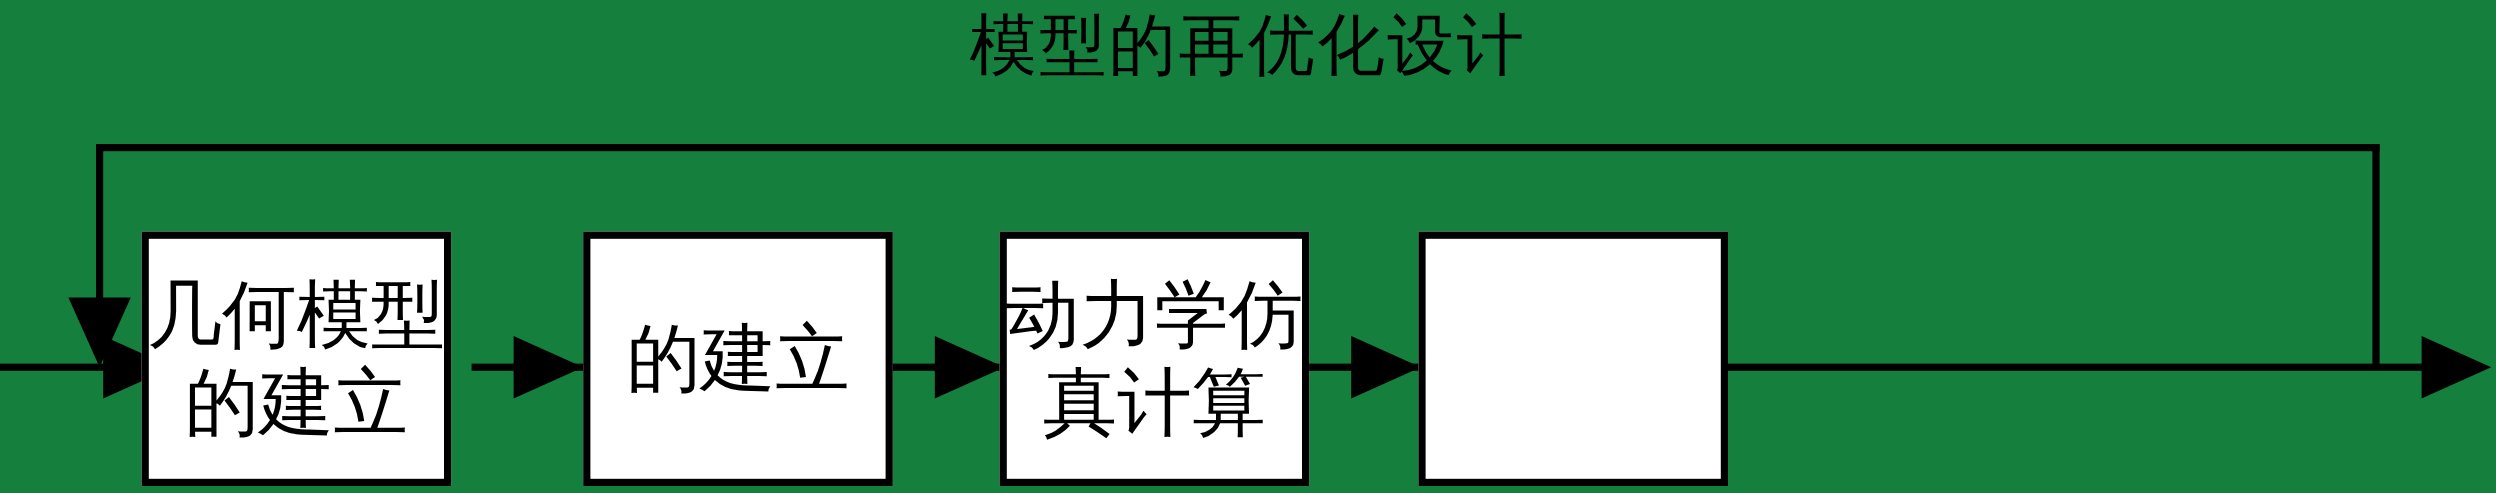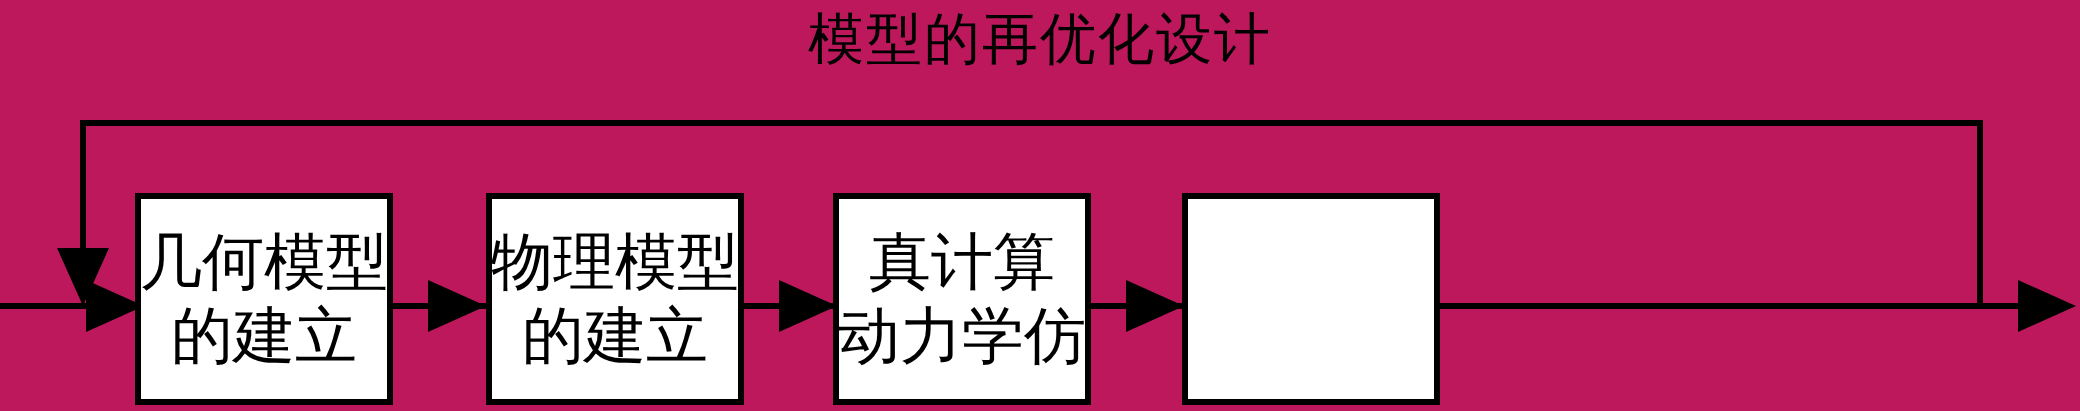--- a/index.html
+++ b/index.html
@@ -7,21 +7,21 @@
     padding: 0;
     background: #ffffff;
   }
   body {
     font-family: "DejaVu Serif", "Liberation Serif", serif;
   }
   #canvas {
     position: relative;
     width: 2080px;
     height: 411px;
-    background: #be185d;
+    background: #15803d;
     overflow: hidden;
   }
   .diagram-title {
     position: absolute;
     left: 0;
     top: 4px;
     width: 2080px;
     text-align: center;
     font-size: 56px;
     line-height: 70px;
@@ -86,39 +86,38 @@
 
   <div class="seg-v" style="left:1977px; top:120px; height:186px;"></div>
 
   <div class="seg-v" style="left:80px; top:120px; height:130px;"></div>
 
   <div class="arrow-down" style="left:57px; top:248px;"></div>
 
   <div class="seg-h" style="left:0px; top:303px; width:118px;"></div>
   <div class="arrow-right" style="left:86px; top:280px;"></div>
 
-  <div class="proc-box" style="left:135px; top:193px; width:258px; height:212px;">
+  <div class="proc-box" style="left:118px; top:193px; width:258px; height:212px;">
     <div class="proc-line">几何模型</div>
     <div class="proc-line">的建立</div>
   </div>
 
   <div class="seg-h" style="left:393px; top:303px; width:110px;"></div>
   <div class="arrow-right" style="left:428px; top:280px;"></div>
 
   <div class="proc-box" style="left:486px; top:193px; width:258px; height:212px;">
-    <div class="proc-line">物理模型</div>
     <div class="proc-line">的建立</div>
   </div>
 
   <div class="seg-h" style="left:744px; top:303px; width:110px;"></div>
   <div class="arrow-right" style="left:779px; top:280px;"></div>
 
   <div class="proc-box" style="left:833px; top:193px; width:258px; height:212px;">
+    <div class="proc-line">动力学仿</div>
     <div class="proc-line">真计算</div>
-    <div class="proc-line">动力学仿</div>
   </div>
 
   <div class="seg-h" style="left:1091px; top:303px; width:110px;"></div>
   <div class="arrow-right" style="left:1126px; top:280px;"></div>
 
   <div class="proc-box" style="left:1182px; top:193px; width:258px; height:212px;">
   </div>
 
   <div class="seg-h" style="left:1440px; top:303px; width:580px;"></div>
   <div class="arrow-right" style="left:2018px; top:280px;"></div>

